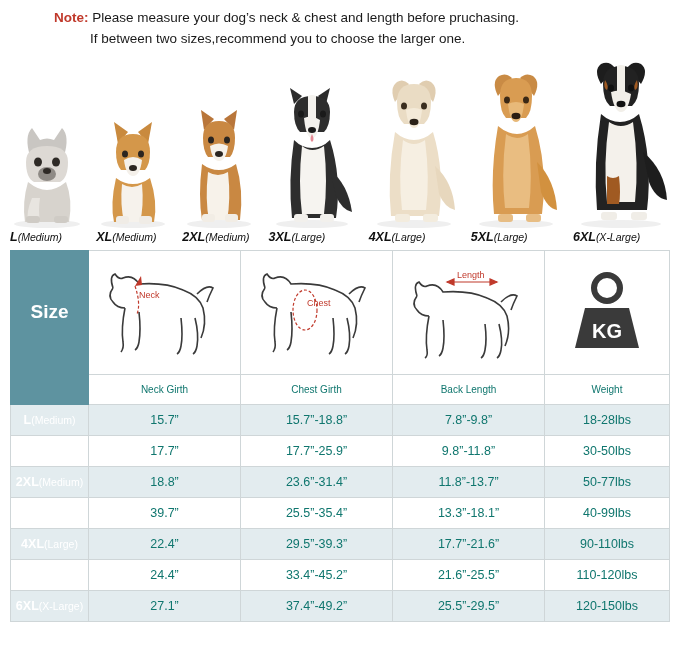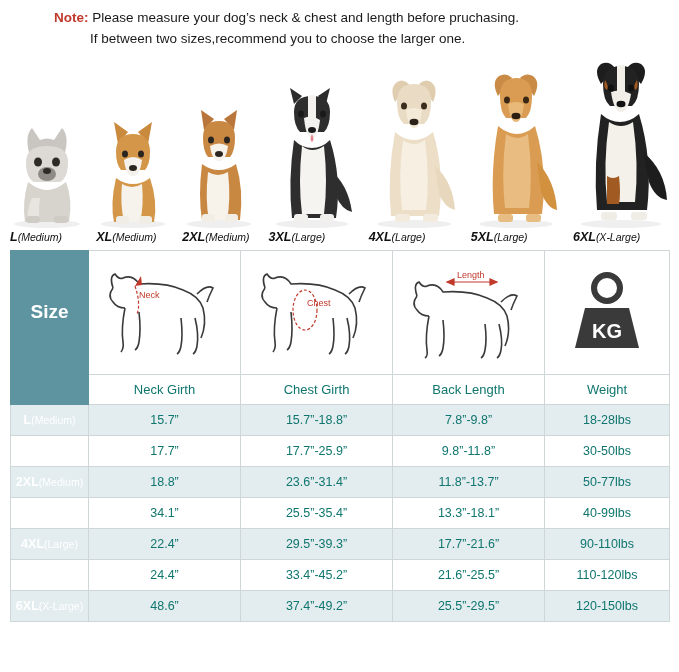--- a/index.html
+++ b/index.html
@@ -82,21 +82,21 @@
     color: #ffffff;
     font-weight: bold;
     font-size: 19px;
     border: 1px solid #5e93a0;
   }
   .unitrow td, .titlerow td {
     height: 30px;
     border: 1px solid #cfd6d8;
     background: #ffffff;
   }
-  .titlerow td { font-size: 13px; }
+  .titlerow td { font-size: 10px; }
   .titlerow td.size-cell, .unitrow td.size-cell {
     background: #5e93a0;
     border: 1px solid #5e93a0;
   }
   tbody tr td { height: 31px; }
   tbody tr td.size-cell {
     background: #5e93a0;
     color: #ffffff;
     font-weight: bold;
     font-size: 12.5px;
@@ -380,21 +380,21 @@
     <tr class="alt">
       <td class="size-cell"><span>2XL</span><span class="pz">(Medium)</span></td>
       <td>18.8”</td>
       <td>23.6”-31.4”</td>
       <td>11.8”-13.7”</td>
       <td>50-77lbs</td>
     </tr>
 
     <tr class="plain">
       <td class="size-cell"><span>3XL</span><span class="pz">(Large)</span></td>
-      <td>34.1”</td>
+      <td>39.7”</td>
       <td>25.5”-35.4”</td>
       <td>13.3”-18.1”</td>
       <td>40-99lbs</td>
     </tr>
 
     <tr class="alt">
       <td class="size-cell"><span>4XL</span><span class="pz">(Large)</span></td>
       <td>22.4”</td>
       <td>29.5”-39.3”</td>
       <td>17.7”-21.6”</td>
@@ -404,19 +404,19 @@
     <tr class="plain">
       <td class="size-cell"><span>5XL</span><span class="pz">(Large)</span></td>
       <td>24.4”</td>
       <td>33.4”-45.2”</td>
       <td>21.6”-25.5”</td>
       <td>110-120lbs</td>
     </tr>
 
     <tr class="alt">
       <td class="size-cell"><span>6XL</span><span class="pz">(X-Large)</span></td>
-      <td>48.6”</td>
+      <td>27.1”</td>
       <td>37.4”-49.2”</td>
       <td>25.5”-29.5”</td>
       <td>120-150lbs</td>
     </tr>
   </tbody>
 </table>
 
 </body></html>

